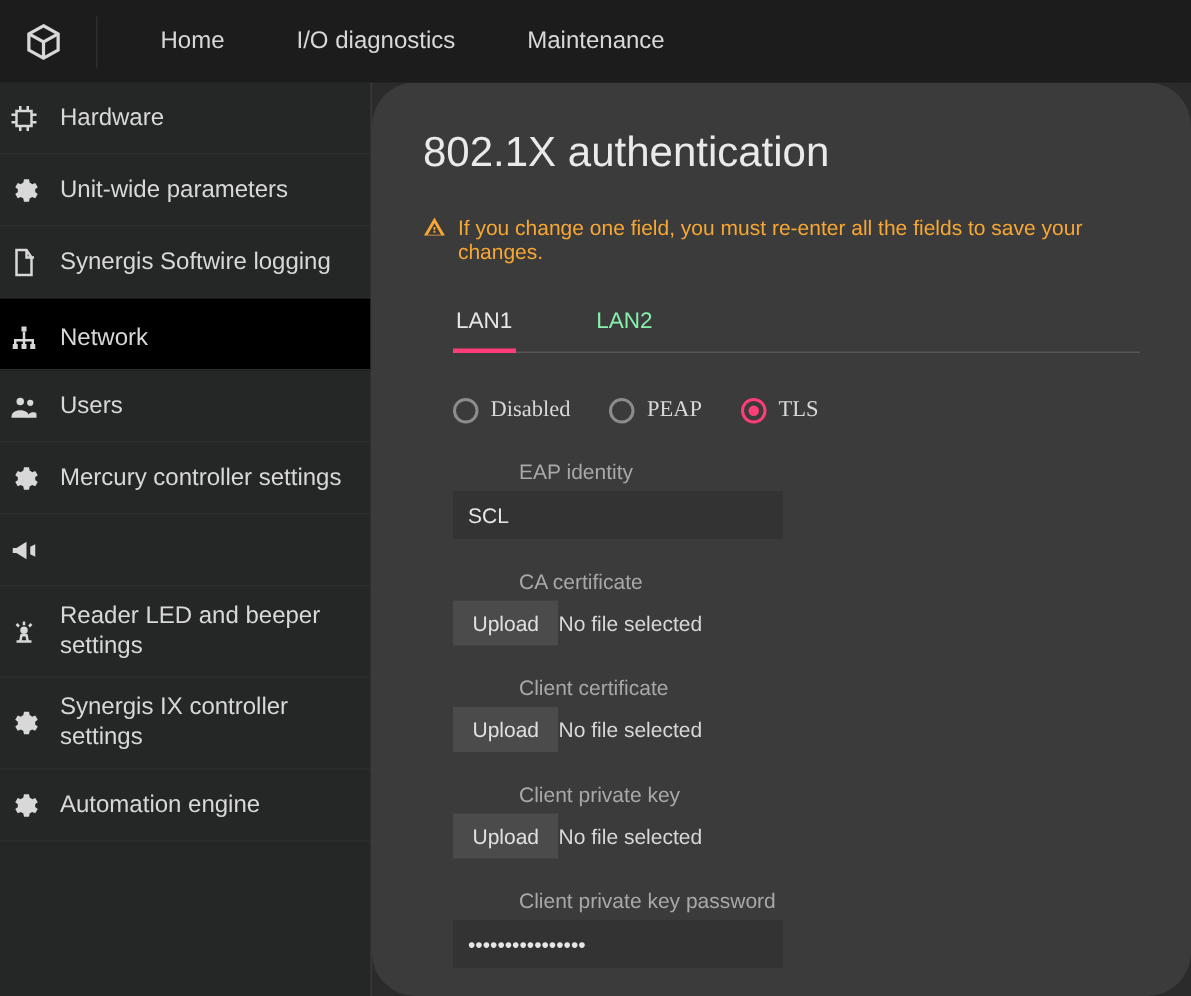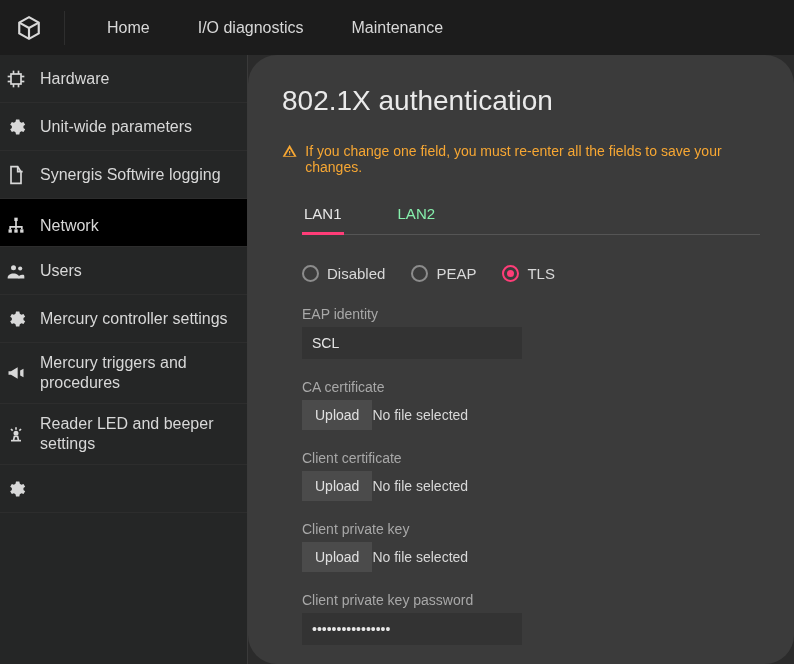--- a/index.html
+++ b/index.html
@@ -110,31 +110,31 @@
     padding: 0 2px 10px 2px;
     cursor: pointer;
     position: relative;
   }
   .tab.active { color: #e6e6e6; border-bottom: 3px solid #ff3d78; margin-bottom:-1px;}
   .tab.inactive-accent { color: #86efac; }
 
   
   .form-area { padding: 30px 0 0 20px; }
   .radios { display:flex; gap:26px; margin-bottom: 24px;}
-  .radio { display:flex; align-items:center; gap:8px; font-size:15px; color:#d8d8d8; cursor:pointer;}
+  .radio { display:flex; align-items:center; gap:8px; font-size:15px; color:#d8d8d8; cursor:pointer;font-family:Liberation Serif, serif;}
   .radio-circle {
     width:17px; height:17px; border-radius:50%;
     border:2px solid #ff3d78;
     display:flex; align-items:center; justify-content:center;
   }
   .radio-dot { width:7px; height:7px; border-radius:50%; background:#ff3d78;}
   .radio.off .radio-circle { border-color: #8c8c8c; }
 
   .field-block { margin-bottom: 20px;}
-  .field-label { font-size:14px; color:#a8a8a8; margin-bottom:5px; display:block;}
+  .field-label { font-size:14px; color:#a8a8a8; margin-bottom:5px; display:block;margin-left:44px;}
   .text-input {
     width: 220px; height: 32px;
     background:#333333; border:none;
     color:#e6e6e6; font-size:14px;
     padding: 0 10px;
     outline:none;
   }
   .upload-row { display:flex; align-items:center; }
   .upload-btn {
     background:#4b4b4b; color:#e0e0e0;
@@ -232,41 +232,49 @@
           </svg>
       </span>
       <span class="side-label">Mercury controller settings</span>
     </div>
     <div class="side-item">
       <span class="side-icon">
         <svg viewBox="0 0 24 24" fill="currentColor">
             <path d="M3 10v4h3l8 5V5l-8 5H3zm14-1v6l4 2V7l-4 2z"></path>
           </svg>
       </span>
-      <span class="side-label">Mercury triggers and procedures</span>
     </div>
     <div class="side-item">
       <span class="side-icon">
         <svg viewBox="0 0 24 24" fill="none" stroke="currentColor" stroke-width="2">
             <path d="M6 20h12"></path>
             <path d="M9 20l1-5h4l1 5"></path>
             <path d="M12 4v3"></path>
             <path d="M6 6l2 2"></path>
             <path d="M18 6l-2 2"></path>
             <circle cx="12" cy="11" r="2" fill="currentColor"></circle>
           </svg>
       </span>
       <span class="side-label">Reader LED and beeper settings</span>
     </div>
     <div class="side-item">
       <span class="side-icon">
         <svg viewBox="0 0 24 24" fill="currentColor">
             <path d="M12 8a4 4 0 100 8 4 4 0 000-8zm9 4a7 7 0 00-.1-1.1l2.1-1.6-2-3.4-2.5 1a7 7 0 00-1.9-1.1L16 3h-4l-.6 2.8a7 7 0 00-1.9 1.1l-2.5-1-2 3.4 2.1 1.6A7 7 0 007 12c0 .4 0 .8.1 1.1L5 14.7l2 3.4 2.5-1a7 7 0 001.9 1.1L12 21h4l.6-2.8a7 7 0 001.9-1.1l2.5 1 2-3.4-2.1-1.6c.1-.3.1-.7.1-1.1z"></path>
           </svg>
       </span>
+      <span class="side-label">Synergis IX controller settings</span>
+    </div>
+    <div class="side-item">
+      <span class="side-icon">
+        <svg viewBox="0 0 24 24" fill="currentColor">
+            <path d="M12 8a4 4 0 100 8 4 4 0 000-8zm9 4a7 7 0 00-.1-1.1l2.1-1.6-2-3.4-2.5 1a7 7 0 00-1.9-1.1L16 3h-4l-.6 2.8a7 7 0 00-1.9 1.1l-2.5-1-2 3.4 2.1 1.6A7 7 0 007 12c0 .4 0 .8.1 1.1L5 14.7l2 3.4 2.5-1a7 7 0 001.9 1.1L12 21h4l.6-2.8a7 7 0 001.9-1.1l2.5 1 2-3.4-2.1-1.6c.1-.3.1-.7.1-1.1z"></path>
+          </svg>
+      </span>
+      <span class="side-label">Automation engine</span>
     </div>
   </div>
 
   <div class="main">
     <div class="main-inner">
       <h1 class="page-title">802.1X authentication</h1>
 
       <div class="warning-row">
         <span class="warn-icon">
           <svg viewBox="0 0 24 24" fill="currentColor">

